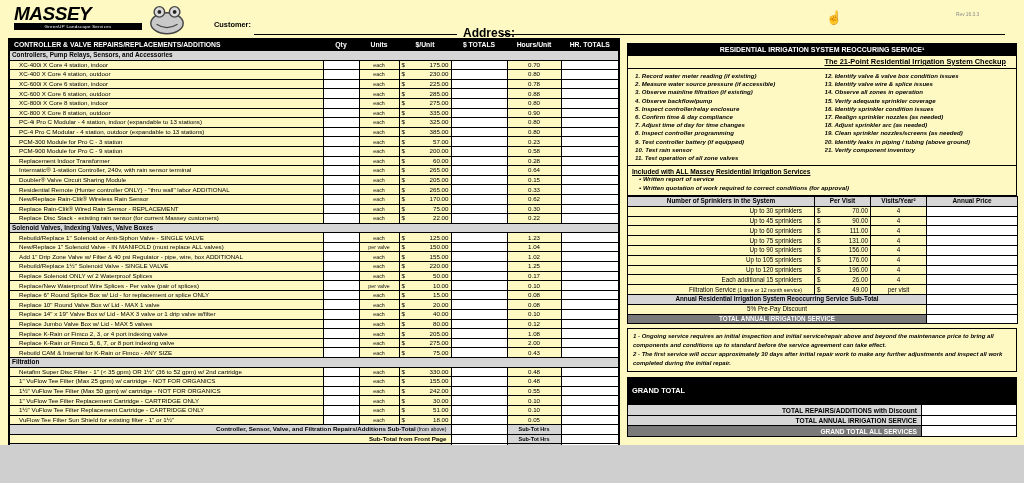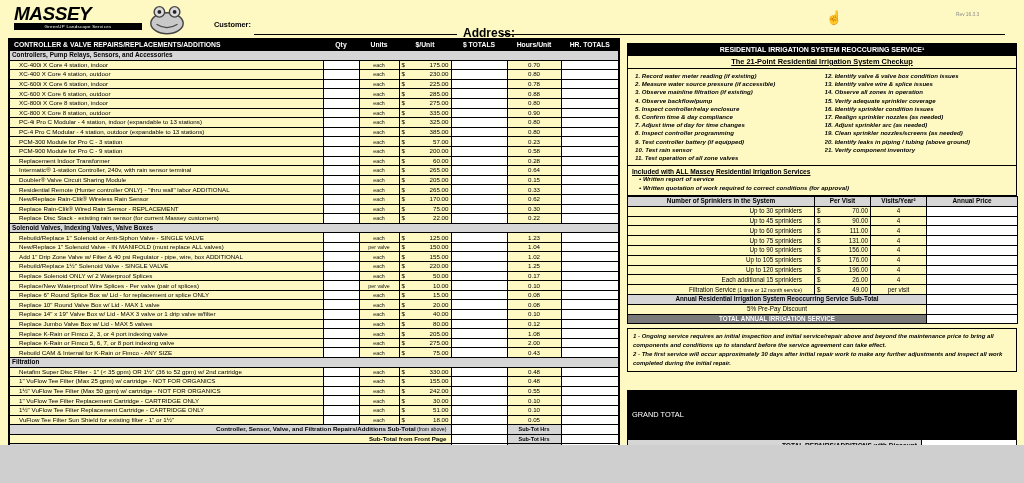--- a/index.html
+++ b/index.html
@@ -35,36 +35,36 @@
   .repairs .sum.dark .slabel{background:#7a7a7a;color:#fff;}
   .repairs .sum.whitesm .slabel{font-weight:normal;font-size:5.9px;color:#222;}
   .repairs .hlabel{font-size:5.5px;font-weight:bold;text-align:center;background:#d6d6d6;}
   .repairs .sum.whitesm .hlabel{background:#fff;}
   .repairs .sum.dark .hlabel{background:#fff;font-style:italic;}
   .sfx{font-weight:normal;font-size:5.2px;}
 
   
   .rp{position:absolute;left:627px;top:43px;width:390px;}
   .rp-title{background:#000;color:#fff;font-weight:bold;font-size:7px;text-align:center;padding:2px 0;border:1.5px solid #000;box-sizing:border-box;}
-  .rp-sub{border:1.5px solid #000;border-top:none;font-weight:bold;font-size:7.4px;text-align:center;text-decoration:underline;padding:1px 4px 2px;box-sizing:border-box;}
+  .rp-sub{border:1.5px solid #000;border-top:none;font-weight:bold;font-size:7.4px;text-align:right;text-decoration:underline;padding:1px 10px 2px;box-sizing:border-box;}
   .checkup{border:1.5px solid #000;border-top:none;display:flex;padding:3px 2px 3px 7px;box-sizing:border-box;}
   .ck-col{flex:1;font-style:italic;font-weight:600;font-size:6.1px;line-height:8.2px;white-space:nowrap;overflow:hidden;}
   .included{border:1.5px solid #000;border-top:none;padding:2px 4px 3px;box-sizing:border-box;}
   .inc-head{font-weight:bold;font-size:6.6px;text-decoration:underline;}
   .bullet{font-style:italic;font-weight:600;font-size:6.2px;line-height:8.4px;padding-left:7px;}
   .spr{border-collapse:collapse;table-layout:fixed;border:1.5px solid #000;width:390px;}
   .spr td{border:1px solid #000;height:8.8px;font-size:6.3px;line-height:8px;padding:0 2px;overflow:hidden;white-space:nowrap;}
   .spr .shead td{background:#d6d6d6;font-weight:bold;text-align:center;font-size:6.4px;}
   .spr .sname2{text-align:right;padding-right:12px;}
   .spr .vis{text-align:center;}
   .spr .ssub .lab{background:#d6d6d6;font-weight:bold;text-align:center;}
   .spr .sdisc .lab{text-align:center;}
   .spr .stot .lab{background:#7a7a7a;color:#fff;font-weight:bold;text-align:center;}
   .notes{border:1.5px solid #000;margin-top:4px;padding:3px 5px;font-size:6px;font-style:italic;font-weight:600;line-height:1.5;box-sizing:border-box;}
-  .gt-bar{margin-top:18px;background:#000;color:#fff;font-weight:normal;font-size:7.4px;padding:19px 4px;border:1.5px solid #000;box-sizing:border-box;}
+  .gt-bar{margin-top:5px;background:#000;color:#fff;font-weight:bold;font-size:7.4px;padding:8px 4px;border:1.5px solid #000;box-sizing:border-box;}
   .gt{border-collapse:collapse;table-layout:fixed;width:390px;border:1.5px solid #000;}
   .gt td{border:1px solid #000;height:9.5px;font-size:6.6px;padding:0 4px;overflow:hidden;white-space:nowrap;}
   .gt .glabel{text-align:right;font-weight:bold;background:#d6d6d6;}
   .gt .g.dark .glabel{background:#7a7a7a;color:#fff;}
   .inspector{margin-top:13px;border-top:1px solid #000;font-size:6.4px;font-weight:bold;padding-top:1px;}
   .signrow{margin-top:21px;display:flex;justify-content:space-between;align-items:flex-start;}
   .gm{border-top:1px solid #000;width:46%;font-size:6.4px;font-weight:bold;padding-top:1px;}
   .copy{text-align:right;font-size:7px;font-weight:bold;line-height:9.5px;}
   .fill{background:#fff;}
 </style>

